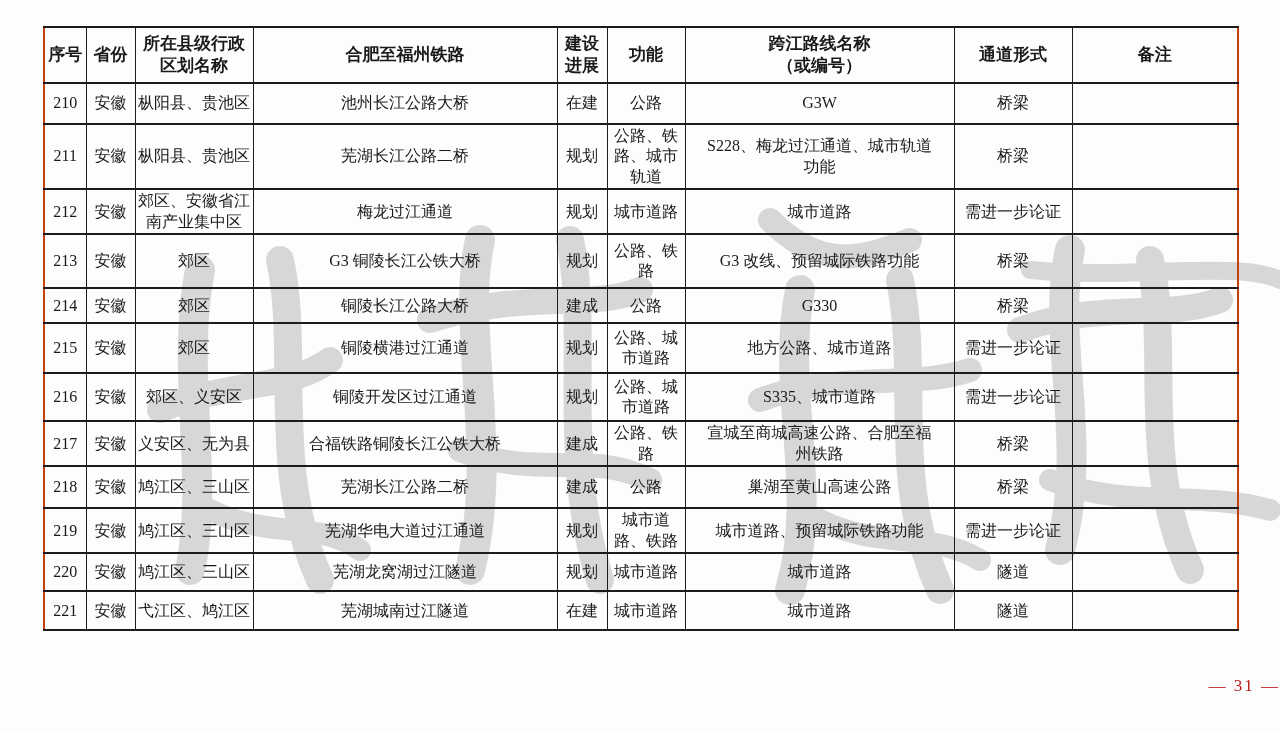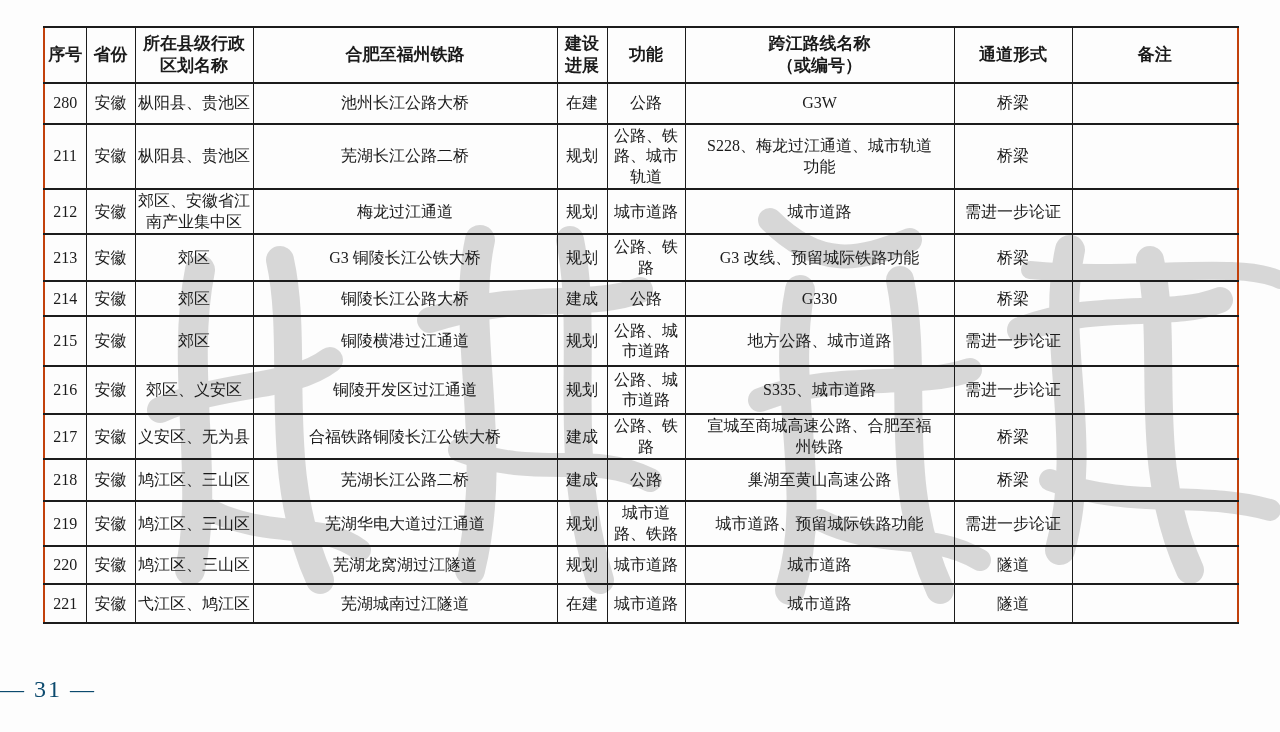--- a/index.html
+++ b/index.html
@@ -39,22 +39,22 @@
   }
   table { border: 2px solid #c2410c; }
   th {
     font-weight: bold;
     font-size: 17px;
     white-space: pre-line;
   }
   td.route { padding: 1px 16px; }
   .footer {
     position: absolute; left: 0; top: 676px; width: 1280px;
-    text-align: left; font-size: 24px; letter-spacing: 2px;
-    color: #0c4a6e; z-index: 3;
+    text-align: right; font-size: 17px; letter-spacing: 2px;
+    color: #b91c1c; z-index: 3;
   }
 </style>
 </head>
 <body>
 
 <div class="page">
 
   <svg class="watermark" viewBox="0 0 1160 470" xmlns="http://www.w3.org/2000/svg">
     <g fill="none" stroke="#b3b3b3" stroke-linecap="round" stroke-linejoin="round">
 
@@ -106,21 +106,21 @@
 进展</th>
           <th>功能</th>
           <th>跨江路线名称
 （或编号）</th>
           <th>通道形式</th>
           <th>备注</th>
         </tr>
       </thead>
       <tbody>
         <tr style="height:41px">
-          <td>280</td>
+          <td>210</td>
           <td>安徽</td>
           <td>枞阳县、贵池区</td>
           <td>池州长江公路大桥</td>
           <td>在建</td>
           <td>公路</td>
           <td class="route">G3W</td>
           <td>桥梁</td>
           <td></td>
         </tr>
         <tr style="height:65px">
@@ -138,21 +138,21 @@
           <td>212</td>
           <td>安徽</td>
           <td>郊区、安徽省江南产业集中区</td>
           <td>梅龙过江通道</td>
           <td>规划</td>
           <td>城市道路</td>
           <td class="route">城市道路</td>
           <td>需进一步论证</td>
           <td></td>
         </tr>
-        <tr style="height:47px">
+        <tr style="height:54px">
           <td>213</td>
           <td>安徽</td>
           <td>郊区</td>
           <td>G3 铜陵长江公铁大桥</td>
           <td>规划</td>
           <td>公路、铁路</td>
           <td class="route">G3 改线、预留城际铁路功能</td>
           <td>桥梁</td>
           <td></td>
         </tr>

